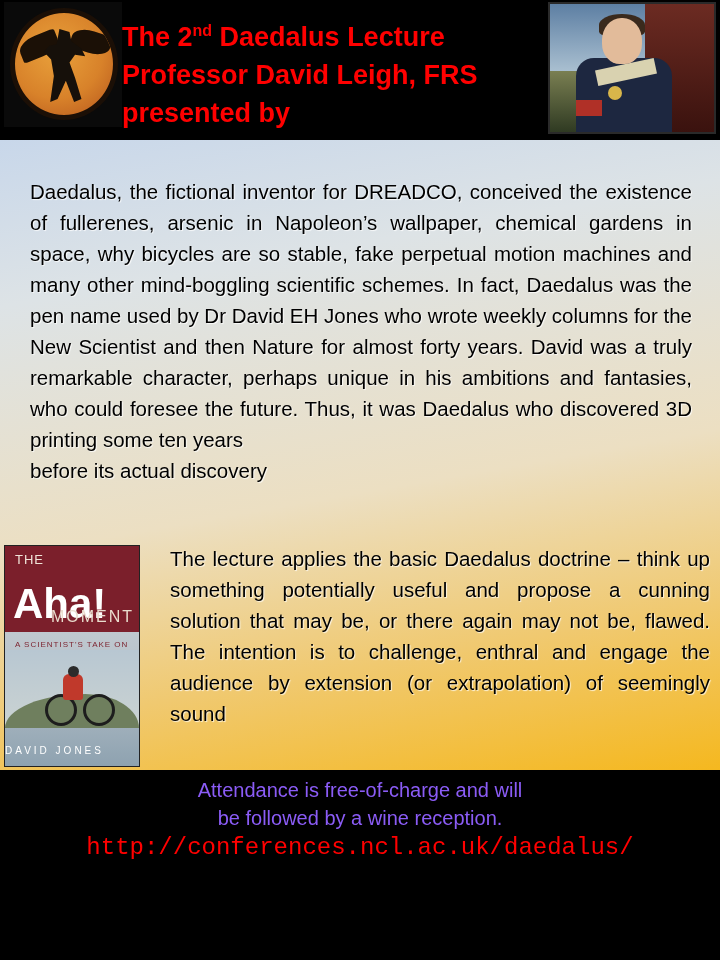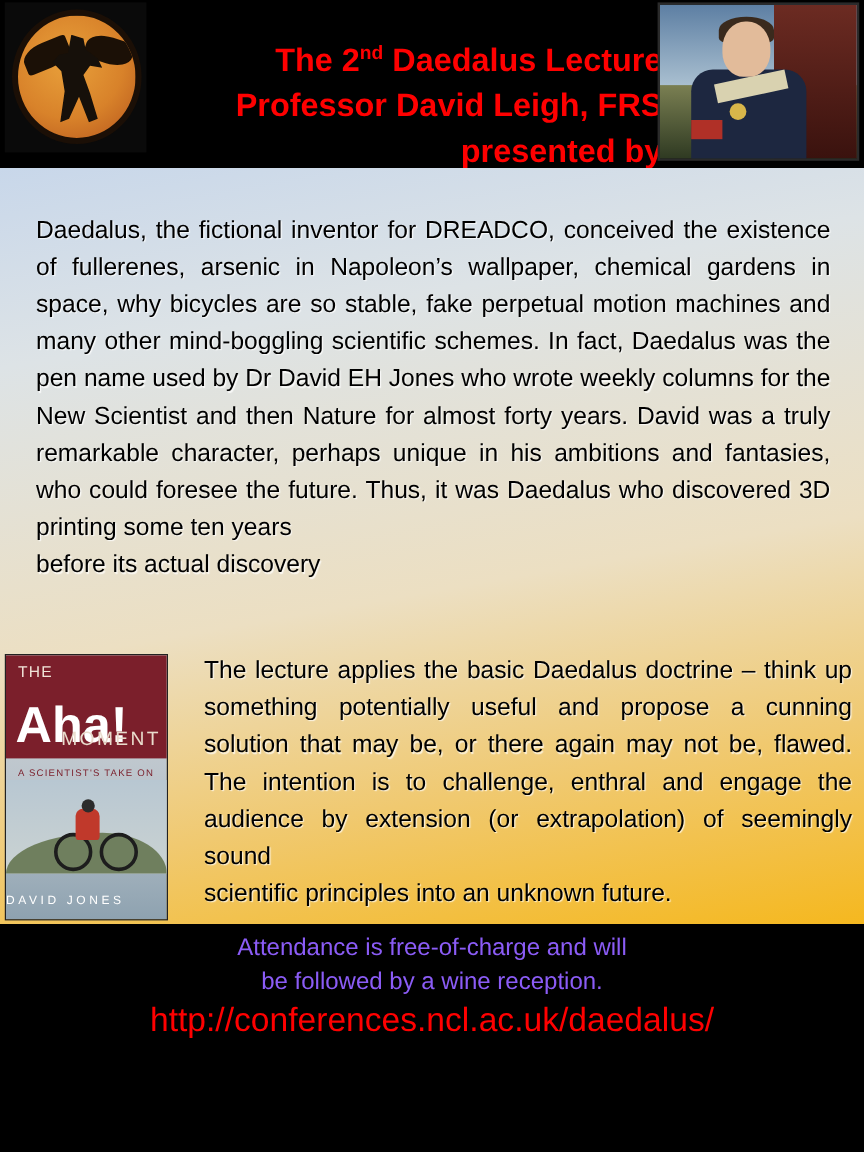--- a/index.html
+++ b/index.html
@@ -18,23 +18,23 @@
 
   
   .header {
     position: absolute;
     left: 0; top: 0;
     width: 720px; height: 140px;
     background: #000000;
   }
   .header-title {
     position: absolute;
-    left: 122px; top: 26px;
+    left: 122px; top: 12px;
     width: 430px;
-    text-align: right;
+    text-align: left;
     color: #ff0000;
     font-weight: bold;
     font-size: 27px;
     line-height: 38px;
     text-shadow: 1px 1px 2px rgba(0,0,0,0.9);
   }
   .header-title sup {
     font-size: 16px;
     vertical-align: super;
   }
@@ -168,22 +168,22 @@
   .footer .venue sup { font-size: 16px; vertical-align: super; }
   .footer .free {
     margin-top: 6px;
     color: #8b5cf6;
     font-size: 20px;
     line-height: 28px;
   }
   .footer .url {
     margin-top: 2px;
     color: #ff0000;
-    font-size: 28px;
-    font-family: Liberation Sans, sans-serif;
+    font-size: 24px;
+    font-family: Liberation Mono, monospace;
   }
 </style>
 </head>
 <body>
 
 <div id="poster">
 
   <div class="header">
 
     <div class="roundel">
@@ -230,21 +230,20 @@
       <div class="hill"></div>
       <div class="wheel w-a"></div>
       <div class="wheel w-b"></div>
       <div class="rider"></div>
       <div class="riderhead"></div>
       <div class="author">DAVID JONES</div>
     </div>
 
     <div class="para-lecture">
       <span>The lecture applies the basic Daedalus doctrine – think up something potentially useful and propose a cunning solution that may be, or there again may not be, flawed. The intention is to challenge, enthral and engage the audience by extension (or extrapolation) of seemingly sound</span>
-      <div class="lastline">scientific principles into an unknown future.</div>
     </div>
   </div>
 
   <div class="footer">
     <div class="free">
       <div>Attendance is free-of-charge and will</div>
       <div>be followed by a wine reception.</div>
     </div>
     <div class="url">http://conferences.ncl.ac.uk/daedalus/</div>
   </div>

